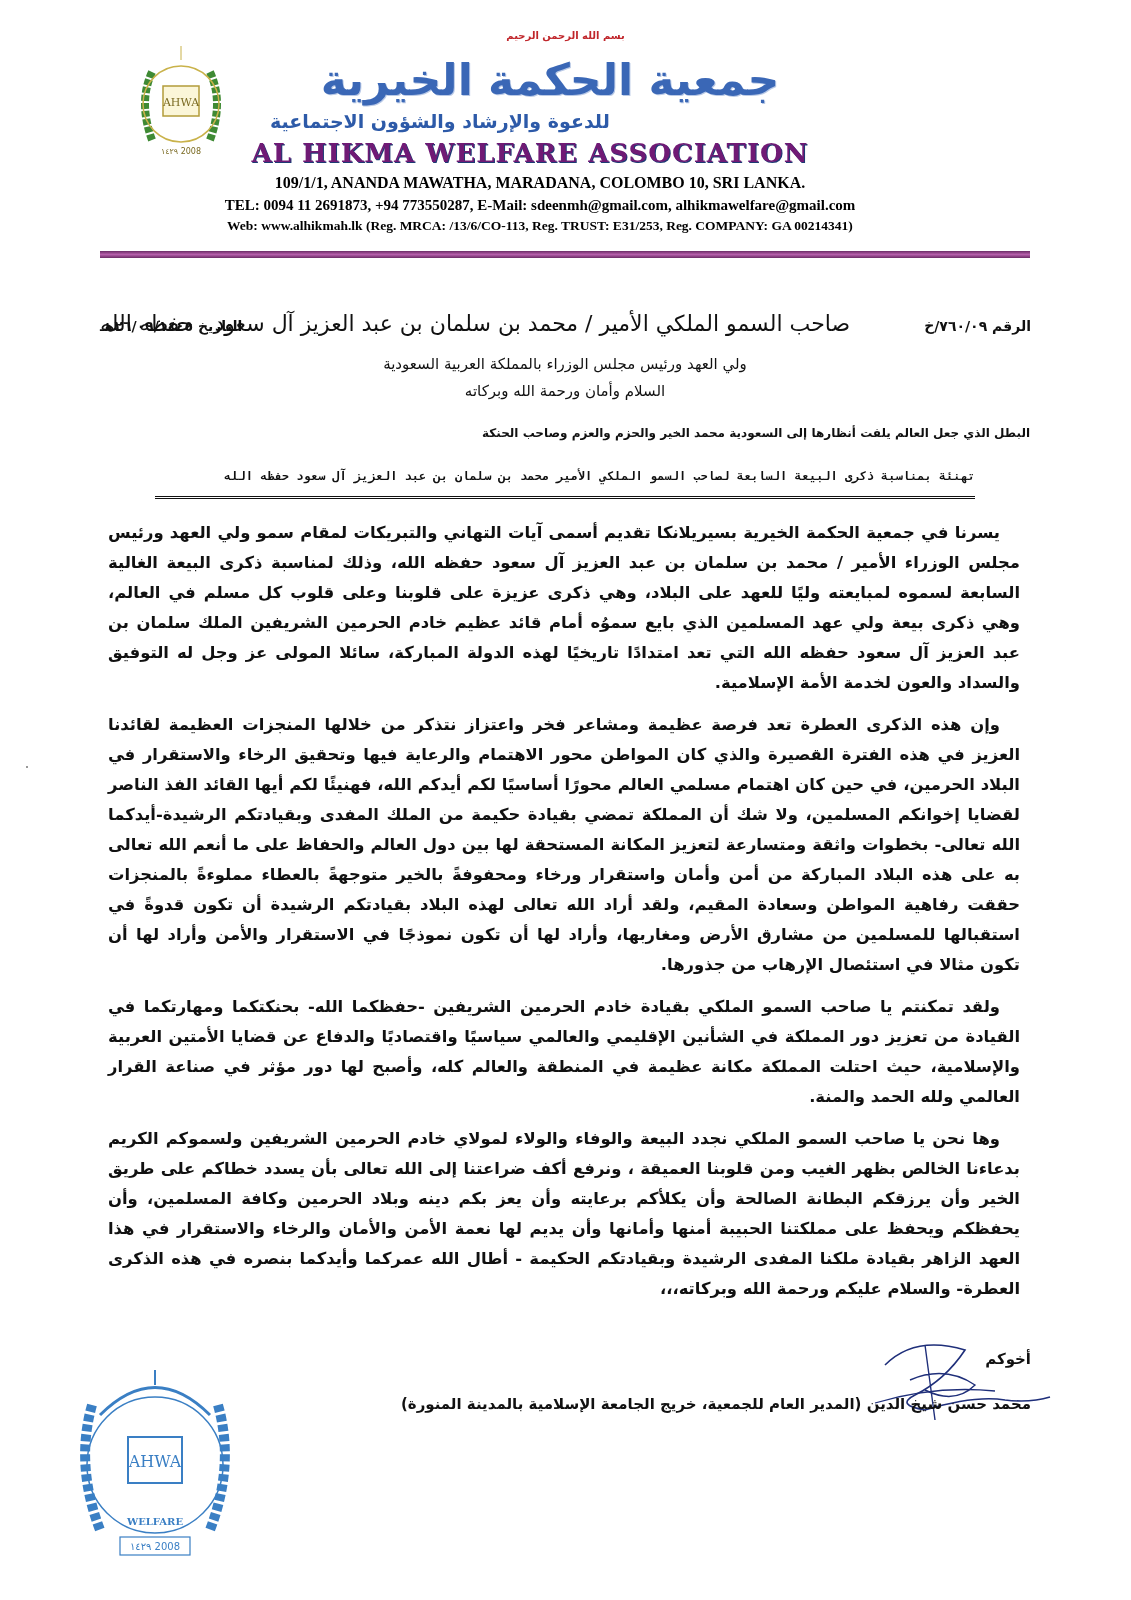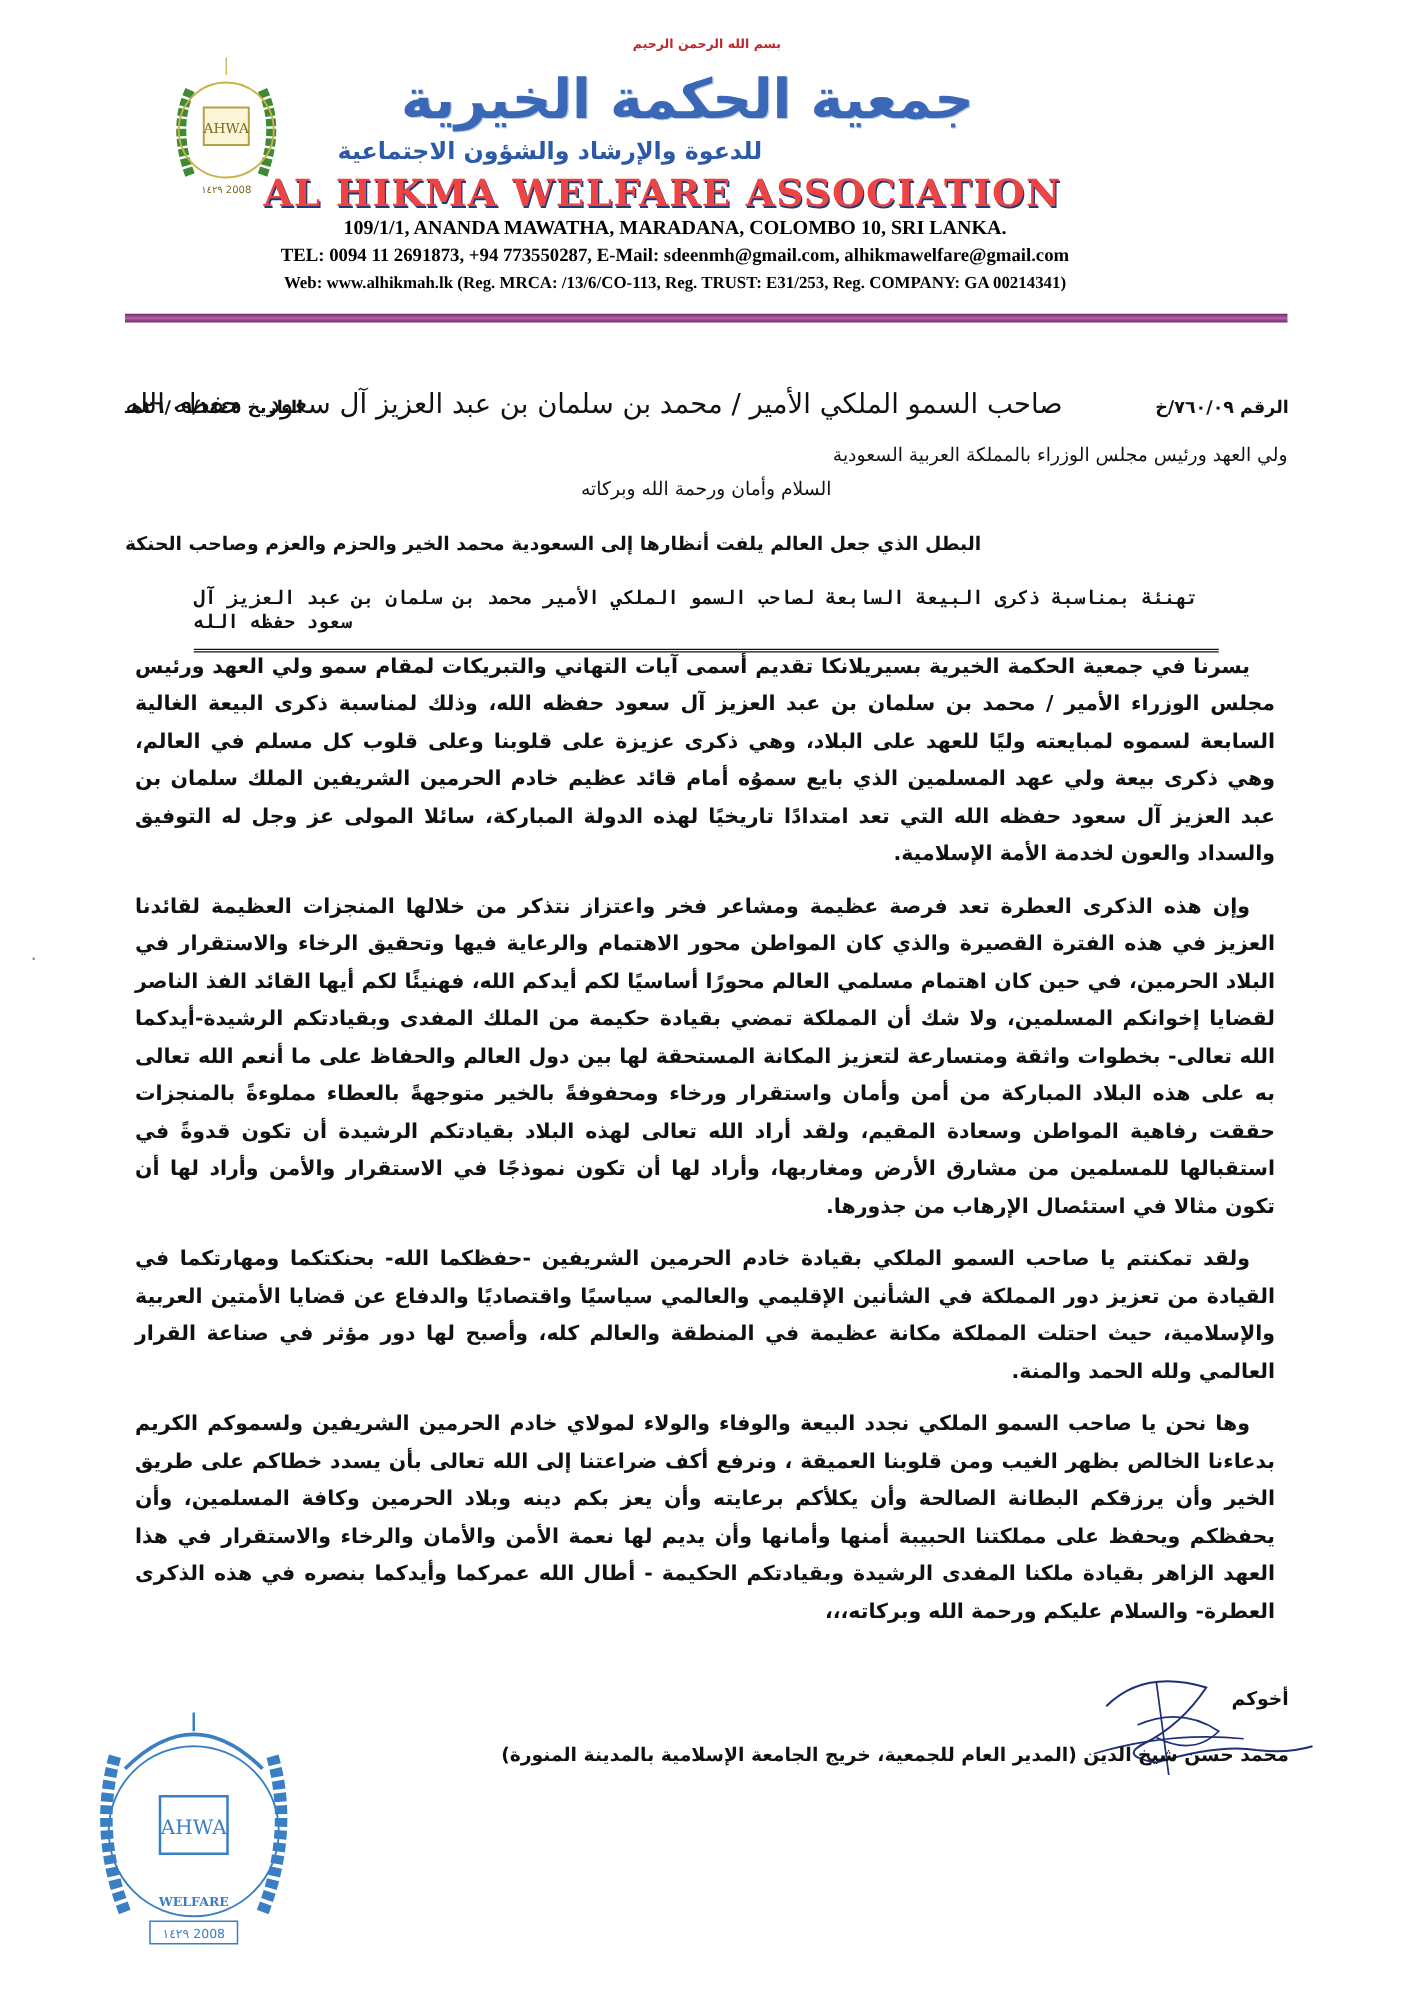--- a/index.html
+++ b/index.html
@@ -11,44 +11,44 @@
 
   .logo-top { position: absolute; left: 130px; top: 42px; width: 102px; height: 120px; }
 
   .ar-name { position: absolute; top: 58px; left: 270px; width: 560px; text-align: center;
              font-size: 44px; font-weight: bold; color: #3a67b6; letter-spacing: 6px;
              text-shadow: 1px 1px 0 #b9c9e6; direction: rtl; line-height: 1; }
   .ar-sub { position: absolute; top: 110px; left: 270px; width: 560px; text-align: left;
             font-size: 19px; font-weight: bold; color: #2d5aa8; direction: rtl; }
 
   .en-name { position: absolute; top: 138px; left: 100px; width: 860px; text-align: center;
-             font-family: "DejaVu Serif", serif; font-weight: bold; font-size: 30px;
-             color: #ef4444; letter-spacing: 1px; text-shadow: 1px 1px 0 #1d3b74; }
+             font-family: "DejaVu Serif", serif; font-weight: bold; font-size: 26px;
+             color: #701a75; letter-spacing: 1px; text-shadow: 1px 1px 0 #1d3b74; }
   .addr { position: absolute; left: 110px; width: 860px; text-align: center;
           font-family: "Liberation Serif", serif; font-weight: bold; color: #000000; }
   .addr.l1 { top: 174px; font-size: 16px; }
   .addr.l2 { top: 197px; font-size: 15px; }
   .addr.l3 { top: 218px; font-size: 13.5px; }
 
   .band { position: absolute; top: 251px; left: 100px; width: 930px; height: 7px;
           background: linear-gradient(#6b2c66, #b65fab 50%, #6b2c66); }
 
   .ref, .date { position: absolute; top: 274px; font-size: 14px; font-weight: bold; direction: rtl; margin-top: 44px; }
   .ref { right: 100px; }
   .date { left: 100px; }
 
   .addressee { position: absolute; top: 311px; left: 100px; width: 930px; text-align: left;
                font-size: 22px; direction: rtl; white-space: pre; }
-  .addressee-title { position: absolute; top: 355px; left: 100px; width: 930px; 
+  .addressee-title { position: absolute; top: 355px; left: 100px; width: 930px; text-align: center;
                      font-size: 15px; direction: rtl; }
   .greeting { position: absolute; top: 382px; left: 100px; width: 930px; text-align: center;
               font-size: 15px; direction: rtl; }
 
-  .headline { position: absolute; left: 100px; width: 930px; text-align: left;
-              font-size: 15px; font-weight: bold; direction: rtl; }
+  .headline { position: absolute; left: 100px; width: 930px; text-align: right;
+              font-size: 12px; font-weight: bold; direction: rtl; }
   .headline.h1 { top: 426px; }
   .headline.h2 { top: 469px; padding-bottom: 12px; border-bottom: 3px double #111; width: 820px; left: 155px; font-family: Liberation Mono, monospace; }
 
   .body { position: absolute; top: 518px; left: 108px; width: 912px; direction: rtl;
           text-align: justify; font-size: 16.4px; font-weight: bold; line-height: 30px; }
   .body p { margin: 0 0 12px 0; text-indent: 20px; }
 
   .closing { position: absolute; top: 1350px; right: 100px; font-size: 15px; font-weight: bold; direction: rtl; }
   .sig-name { position: absolute; top: 1395px; right: 100px; font-size: 15px; font-weight: bold; direction: rtl; }
   .signature { position: absolute; left: 855px; top: 1325px; width: 200px; height: 100px; }

